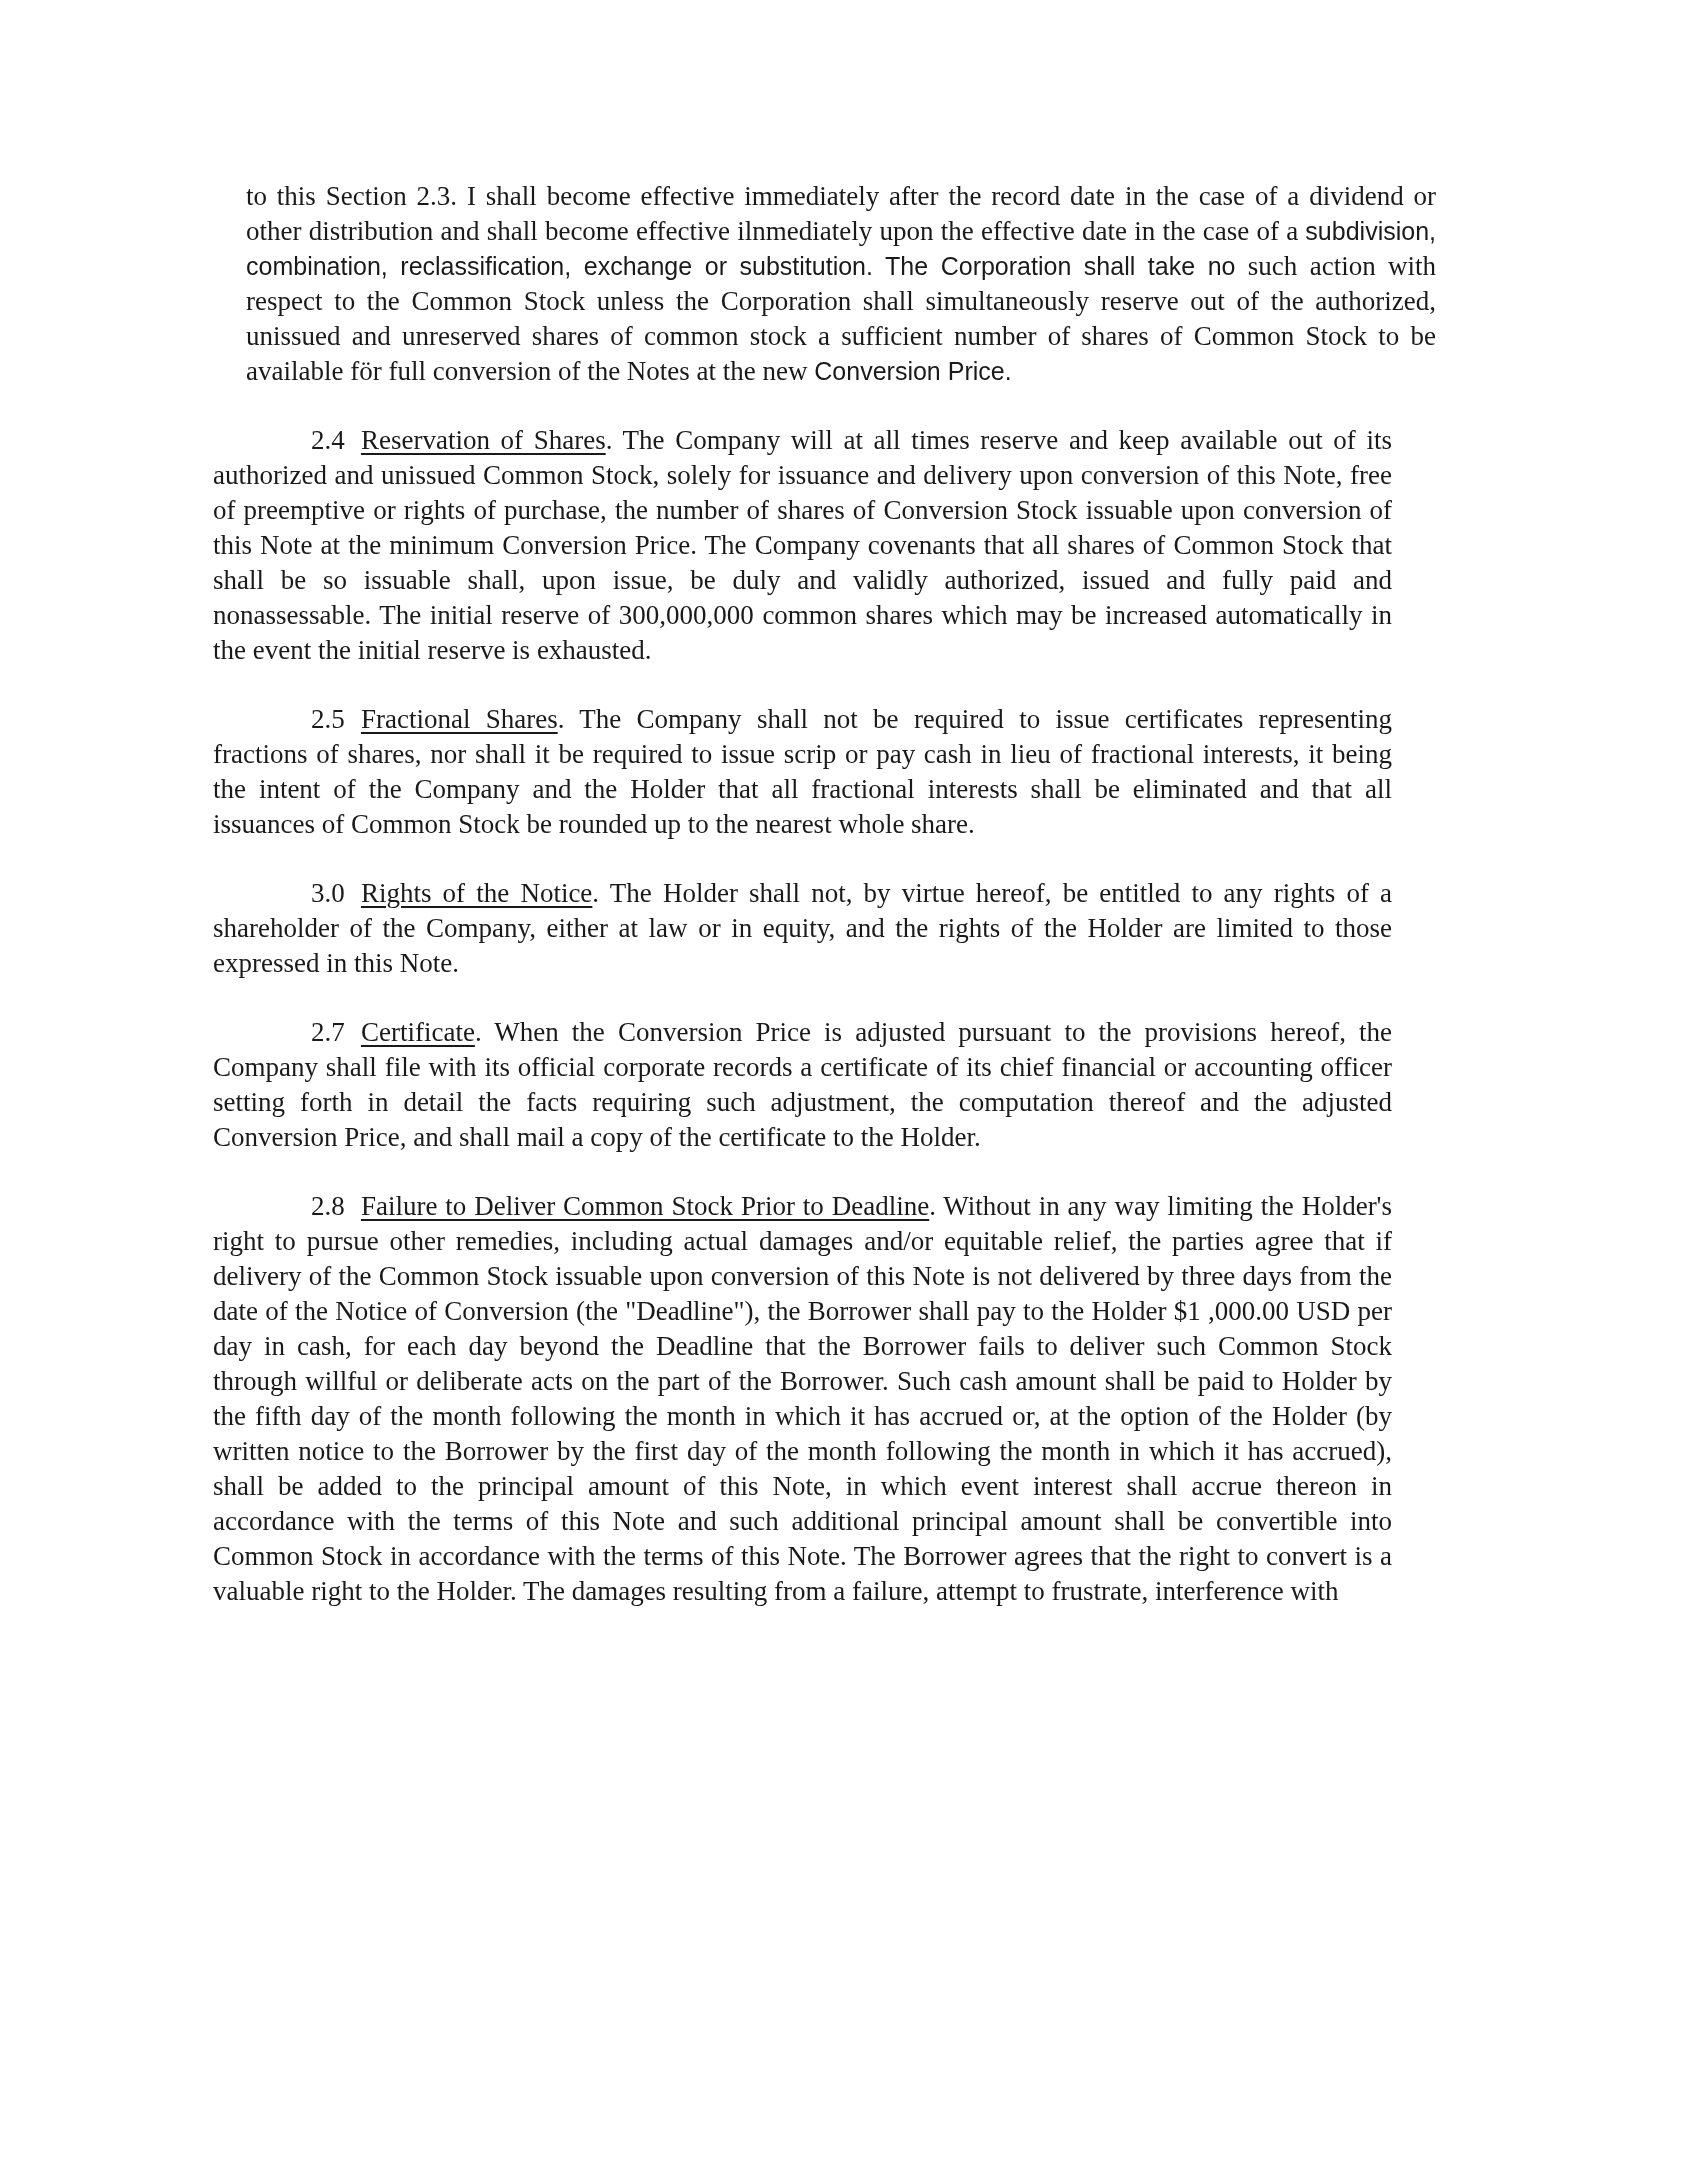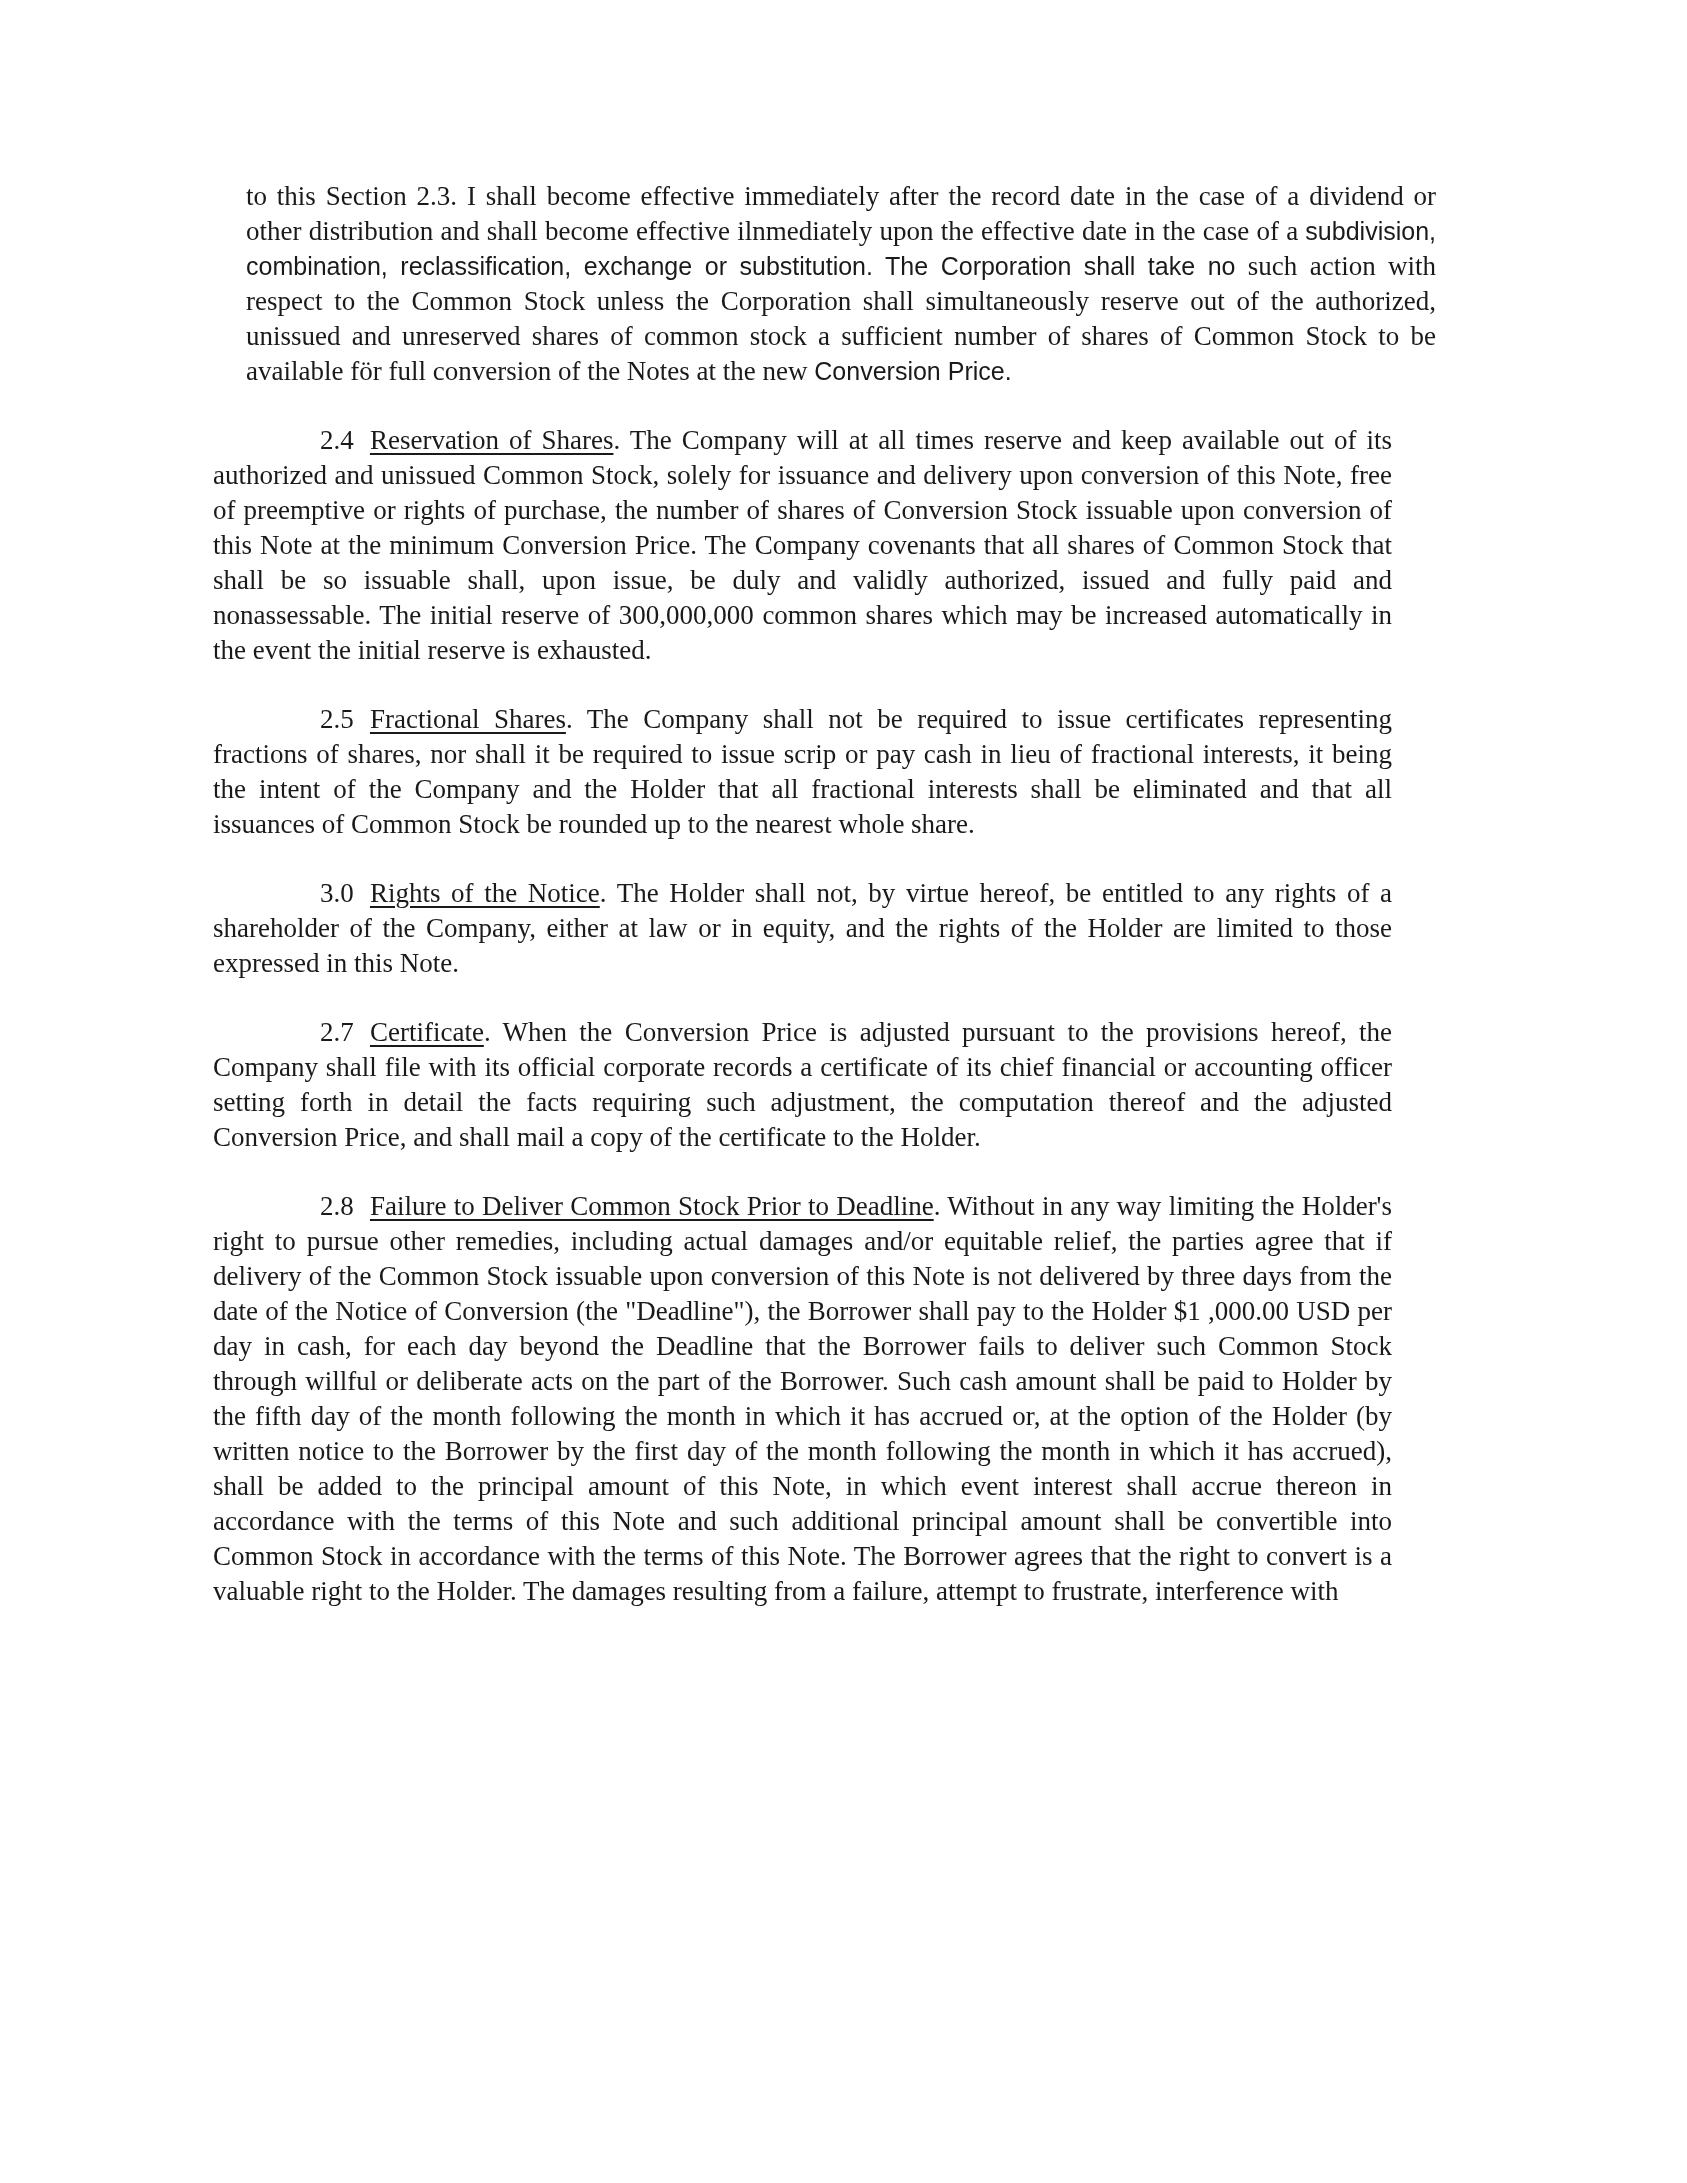--- a/index.html
+++ b/index.html
@@ -32,21 +32,20 @@
   p.continuation {
     margin-left: 33px;
     margin-right: 0;
   }
   p.section {
     margin-right: 44px;
     text-indent: 98px;
   }
   .seg-number {
     margin-right: 0.6em;
-    margin-left: 9px;
   }
   .seg-heading {
     text-decoration: underline;
     text-underline-offset: 4px;
     font-family: Liberation Serif, serif;
   }
   .seg-clean {
     font-family: "Liberation Sans", "DejaVu Sans", sans-serif;
     font-size: 25px;
   }

